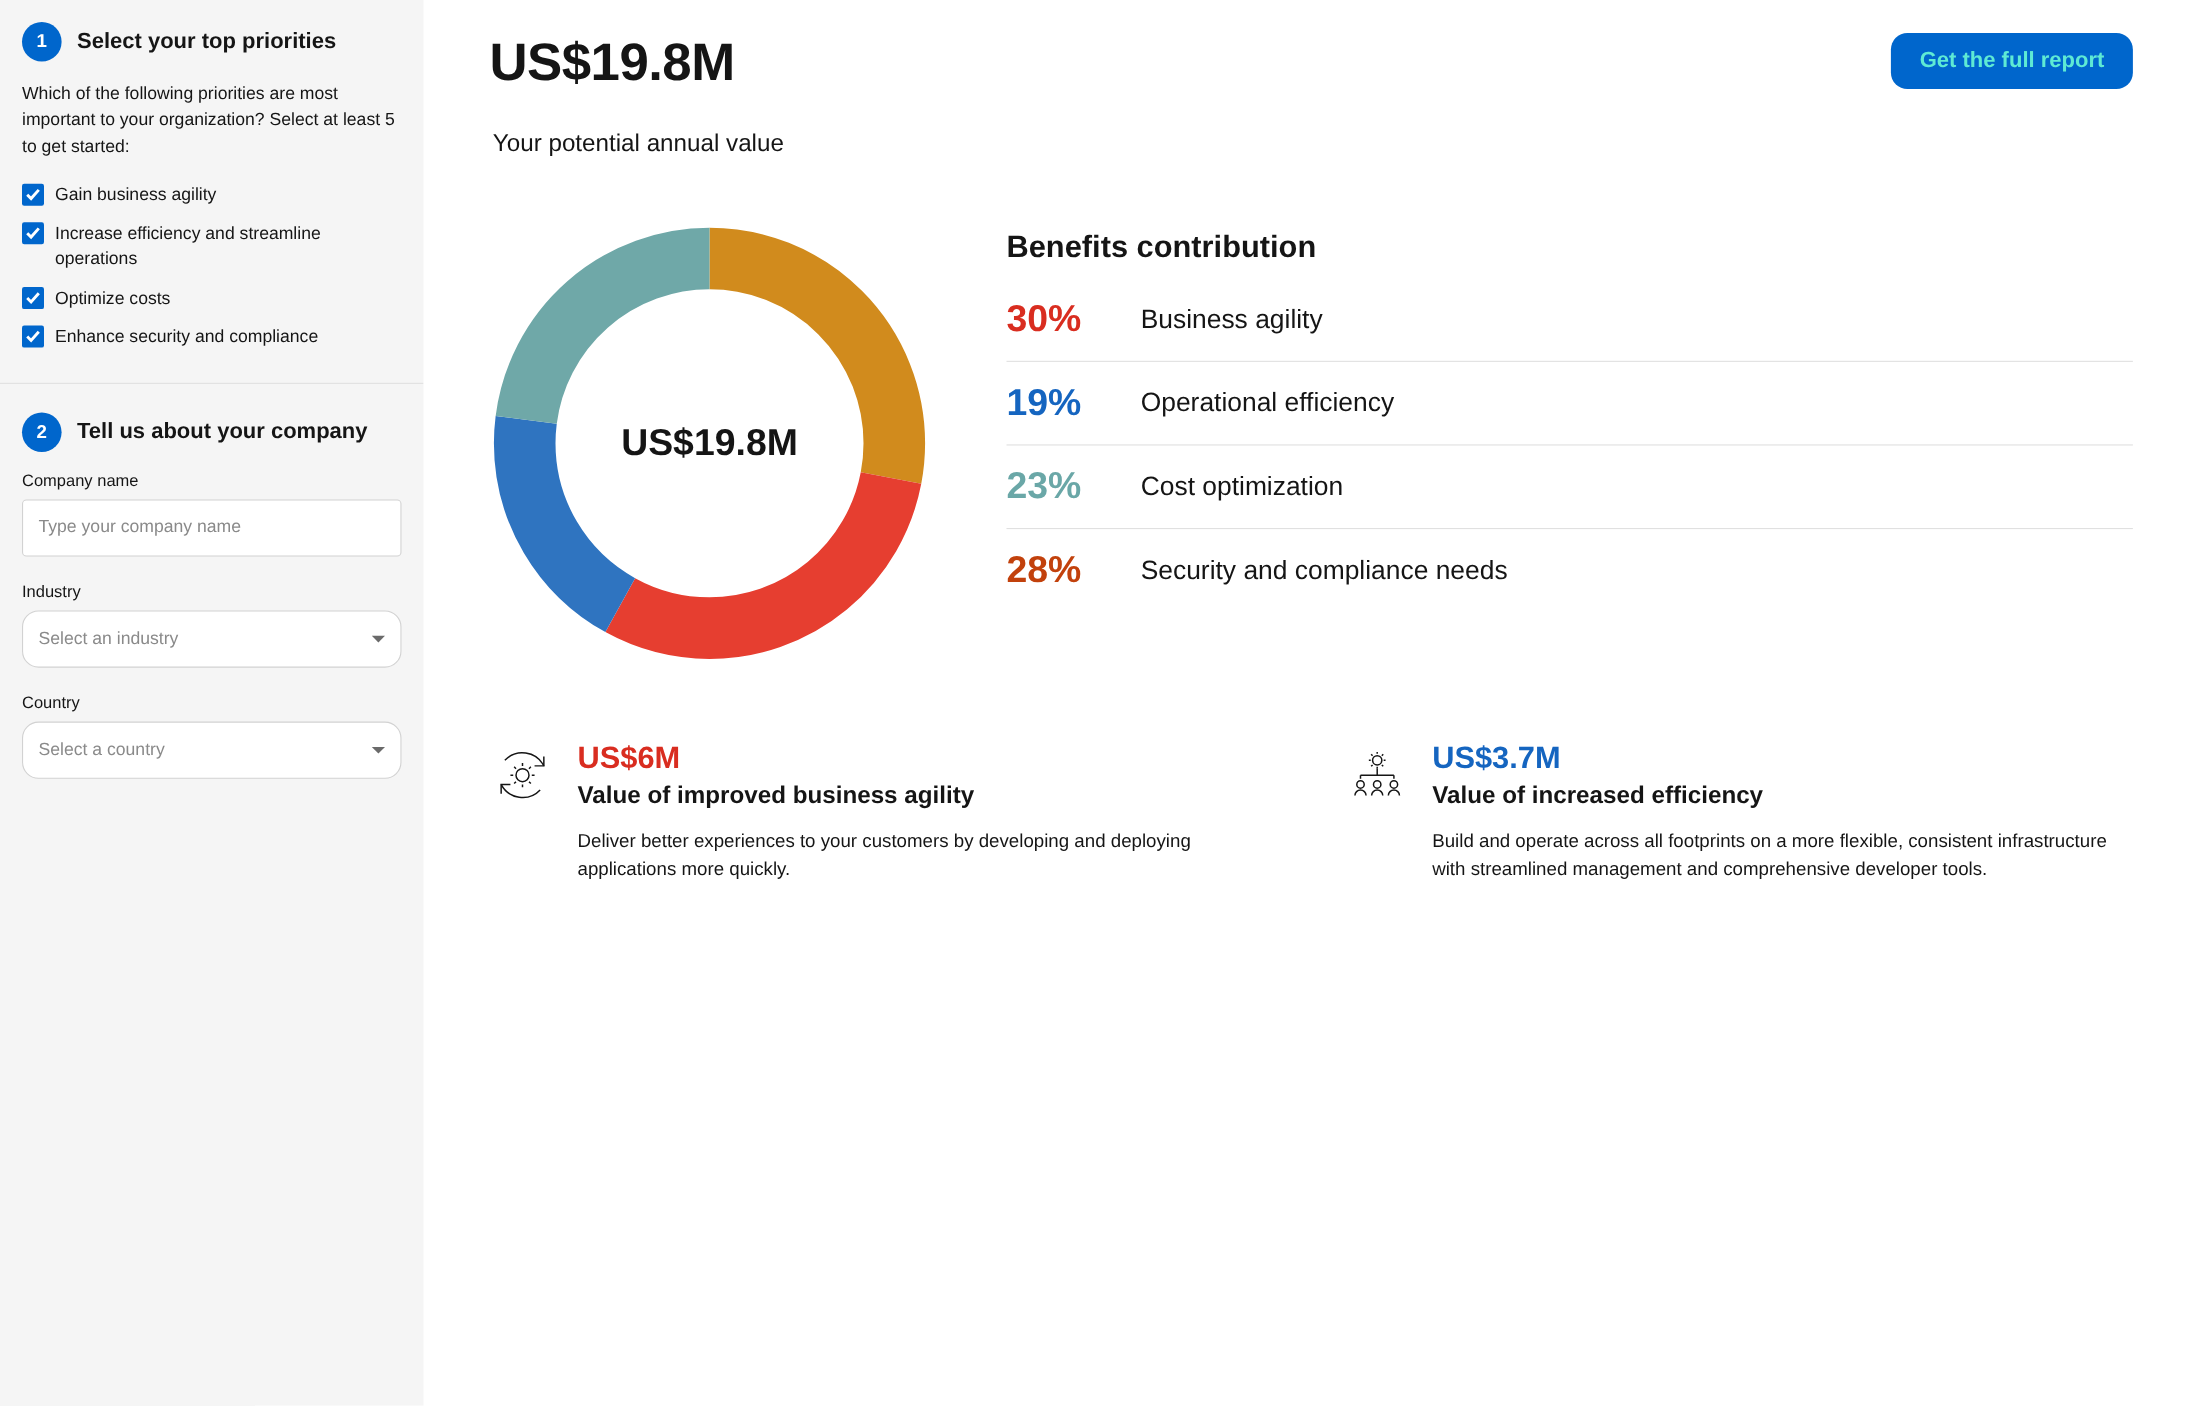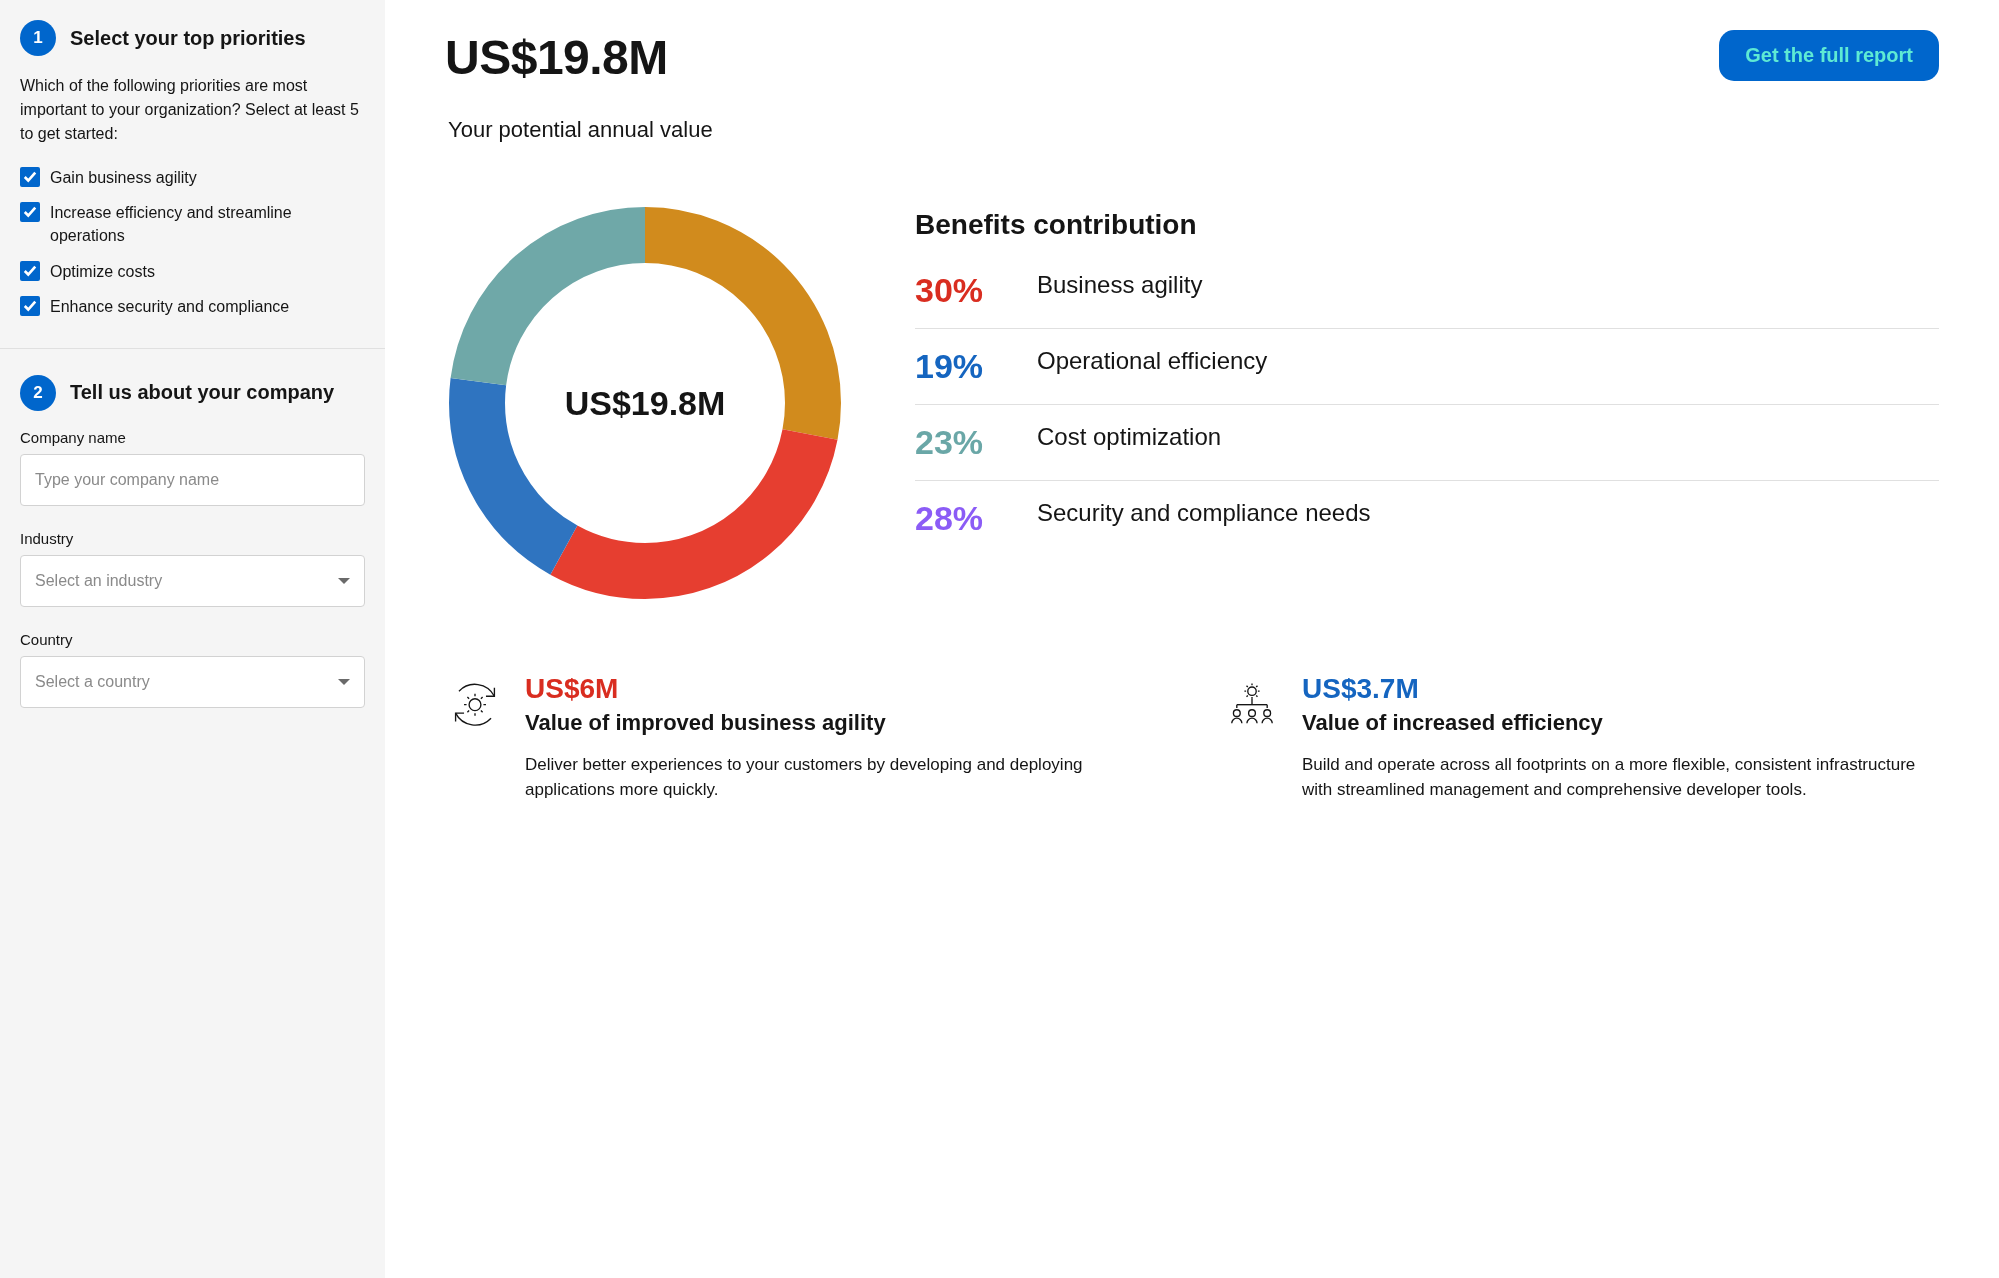--- a/index.html
+++ b/index.html
@@ -86,20 +86,21 @@
     color: #151515;
     margin-bottom: 24px;
   }
   .text-input::placeholder { color: #8a8a8a; }
   .select-input {
     display: flex;
     align-items: center;
     justify-content: space-between;
     cursor: pointer;
     color: #8a8a8a;
+    border-radius: 15px;
   }
   .select-input .caret {
     width: 0; height: 0;
     border-left: 6px solid transparent;
     border-right: 6px solid transparent;
     border-top: 6px solid #6a6a6a;
   }
 
   
   .main {
@@ -157,36 +158,36 @@
     flex: 1;
     padding-top: 6px;
   }
   .benefits-title {
     font-size: 28px;
     font-weight: 800;
     margin-bottom: 12px;
   }
   .benefit-row {
     display: flex;
-    align-items: flex-start;
+    align-items: center;
     gap: 28px;
     padding: 18px 0;
     border-bottom: 1px solid #e0e0e0;
   }
   .benefit-row:last-child { border-bottom: none; }
   .benefit-pct {
     font-size: 34px;
     font-weight: 800;
     min-width: 94px;
   }
   .benefit-label { font-size: 24px; }
   .c-red   { color: #d92d20; }
   .c-blue  { color: #1565c0; }
   .c-teal  { color: #6aa7a7; }
-  .c-orange{ color: #8b5cf6; }
+  .c-orange{ color: #c2410c; }
 
   .bottom-cards {
     display: flex;
     gap: 60px;
   }
   .card {
     display: flex;
     gap: 20px;
     flex: 1;
   }

